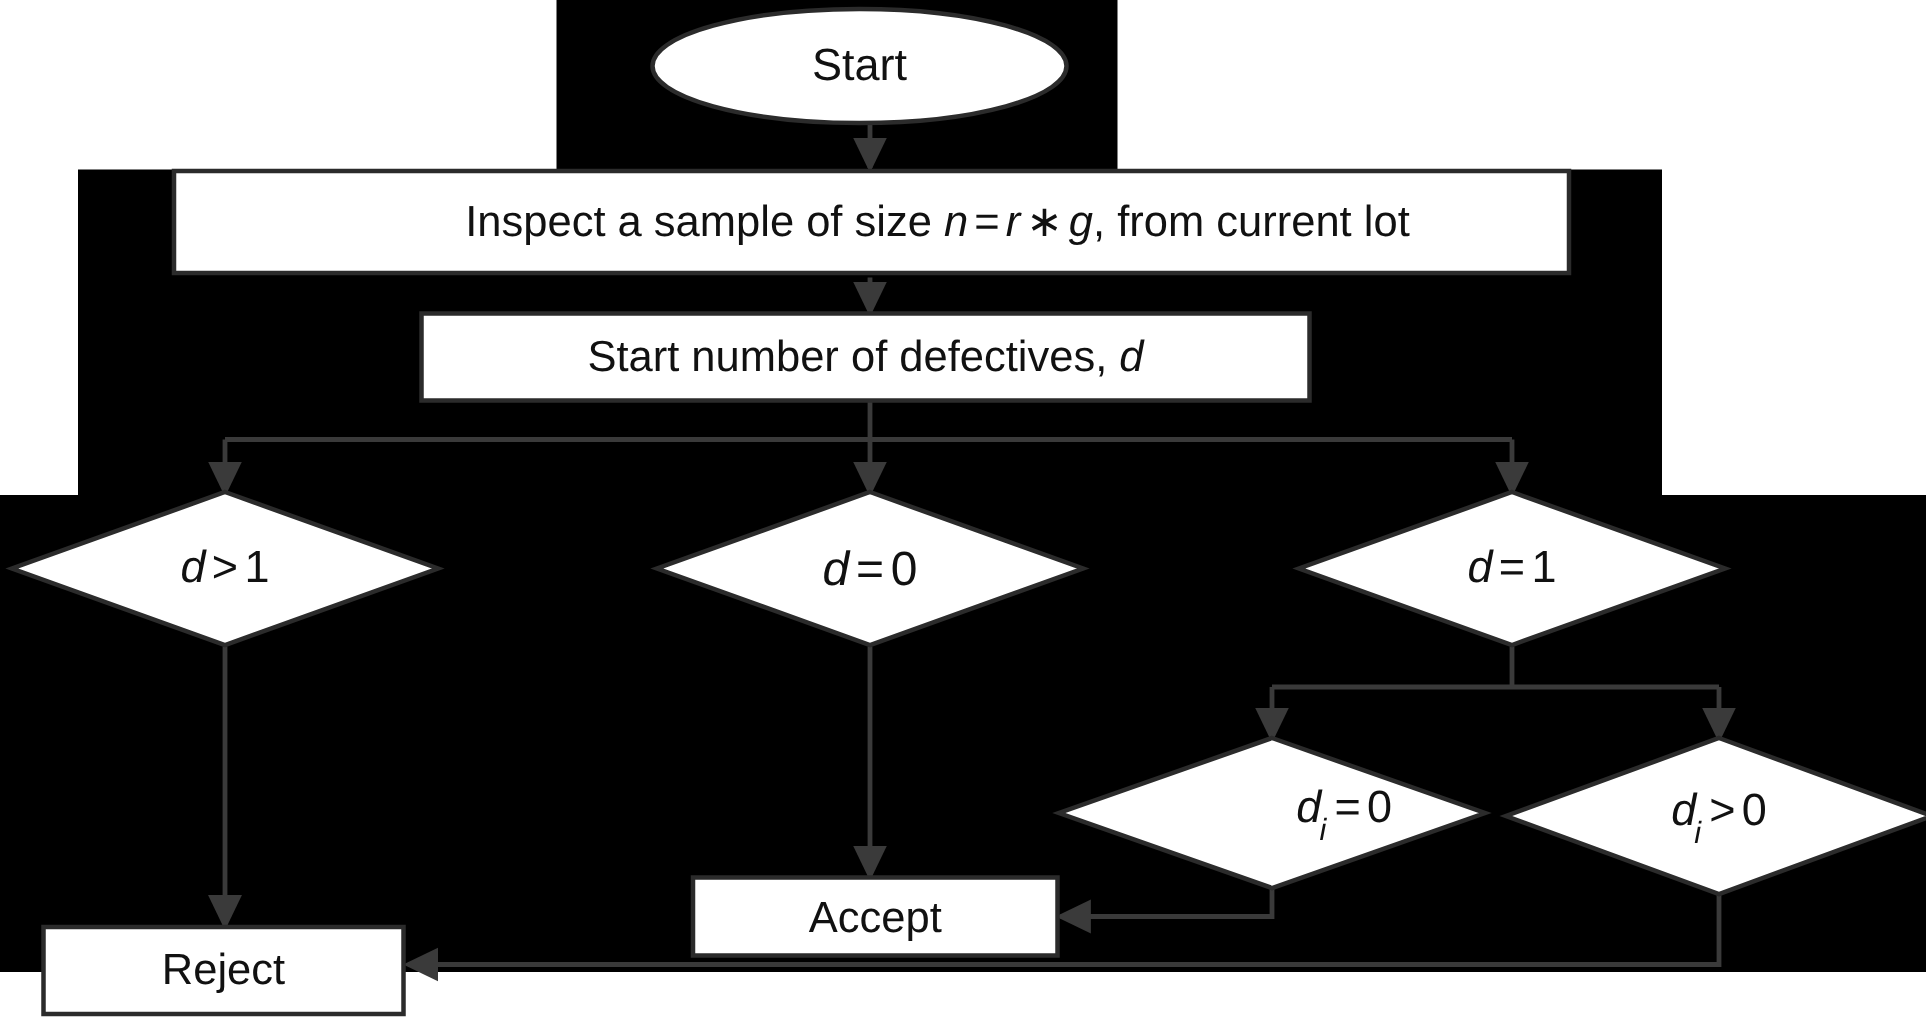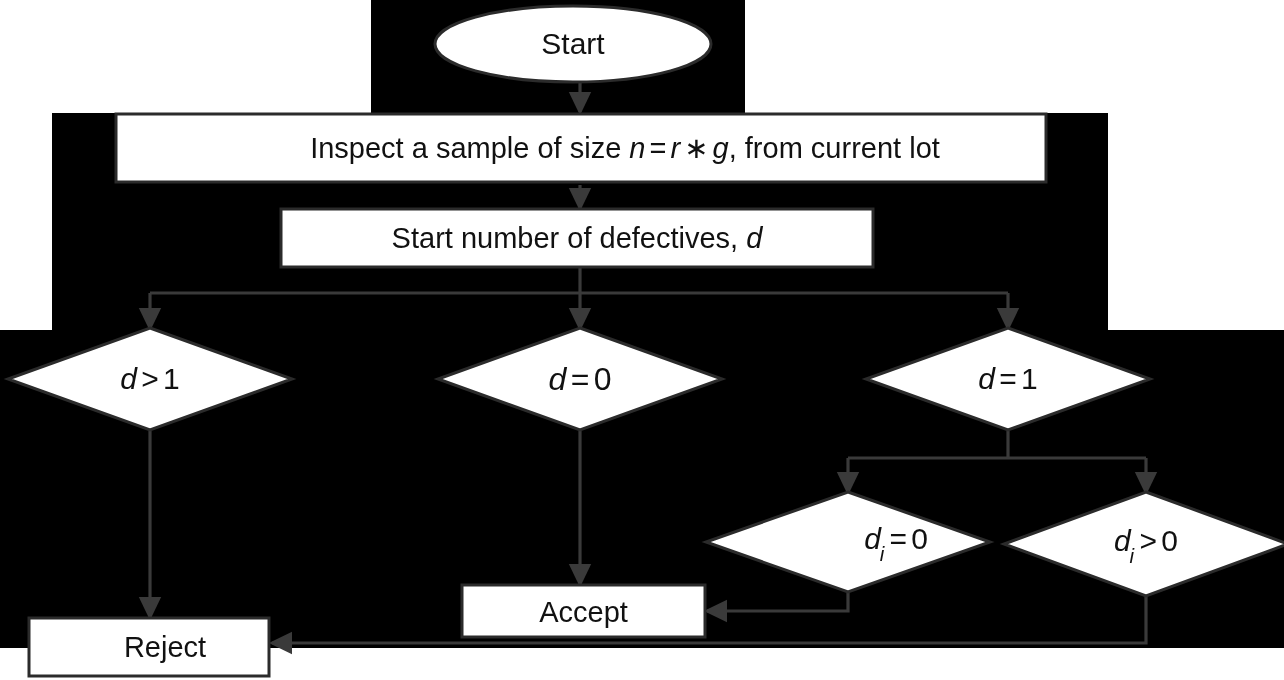--- a/index.html
+++ b/index.html
@@ -156,17 +156,17 @@
   <div class="node-label" style="left:1066px; top:525px; width:160px; height:38px; font-size:30px;">
     <span>
       <span class="it">d</span><span class="sub">i</span><span class="op">&gt;</span><span class="num">0</span>
     </span>
   </div>
 
   <div class="node-label" style="left:462px; top:594px; width:243px; height:36px; font-size:29px;">
     <span>Accept</span>
   </div>
 
-  <div class="node-label" style="left:45px; top:629px; width:240px; height:36px; font-size:29px;">
+  <div class="node-label" style="left:29px; top:629px; width:240px; height:36px; font-size:29px;">
     <span>Reject</span>
   </div>
 
 </div>
 
 </body></html>

